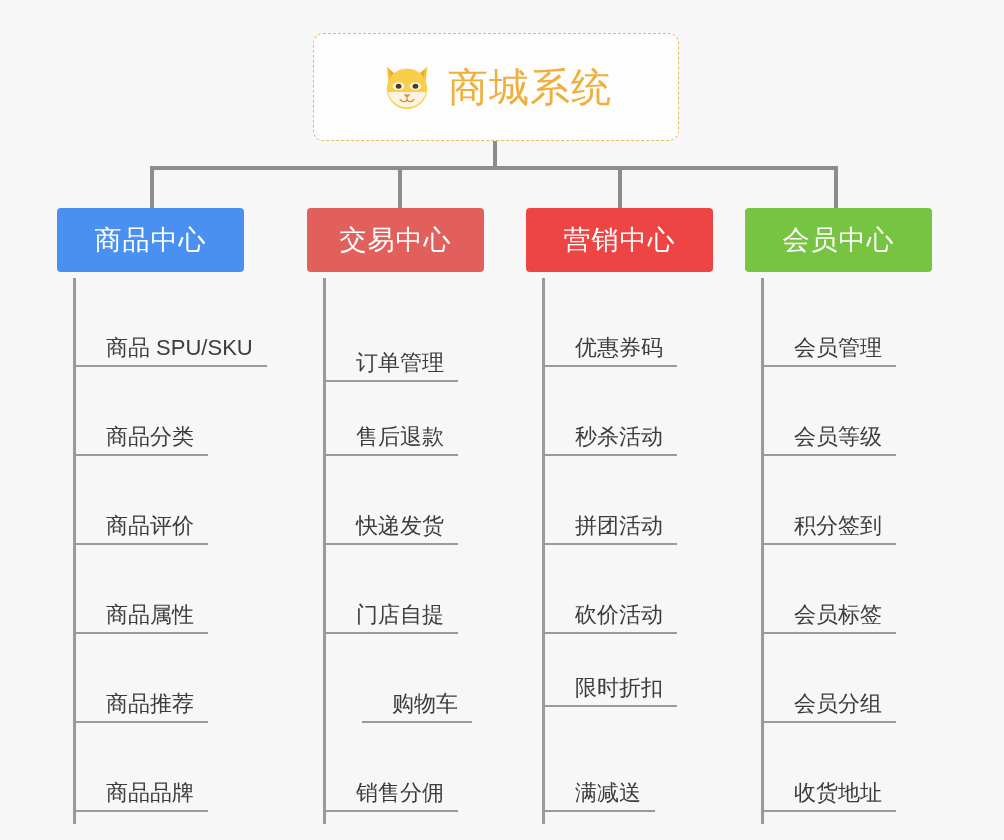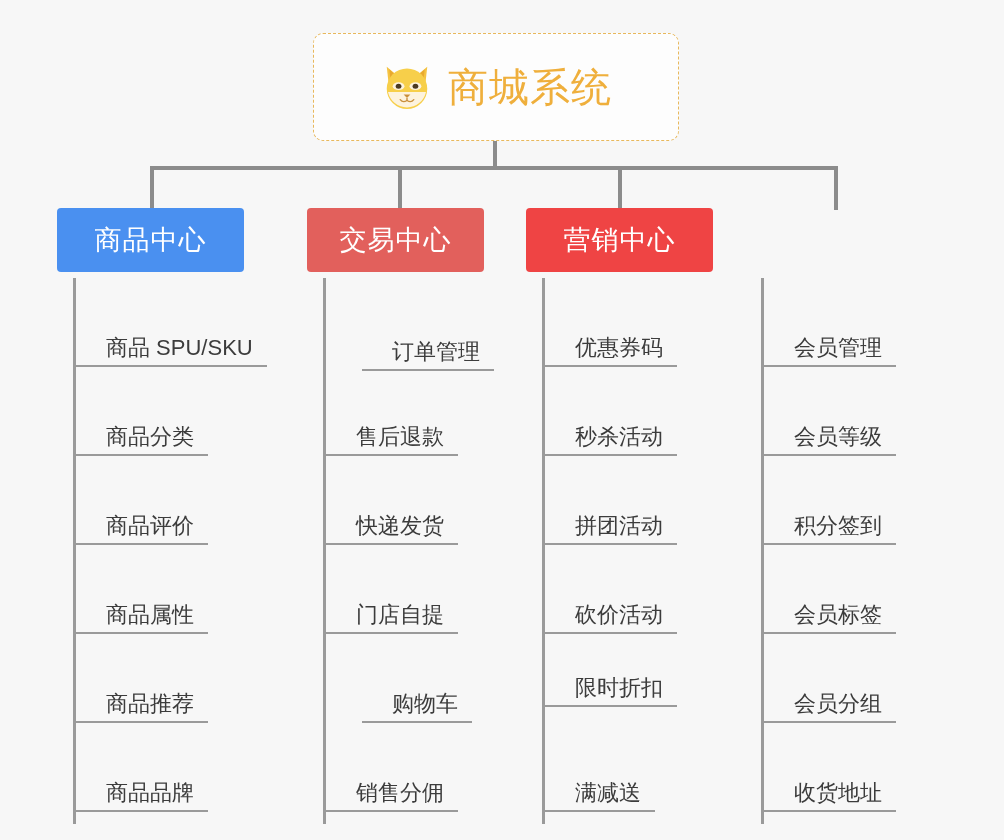--- a/index.html
+++ b/index.html
@@ -140,20 +140,23 @@
 
   <div class="category" style="left: 57px; top: 208px; width: 187px; background: rgb(74, 144, 240);">
     <span class="category-label">商品中心</span>
   </div>
   <div class="category" style="left: 307px; top: 208px; width: 177px; background: rgb(226, 96, 92); text-align: right;">
     <span class="category-label">交易中心</span>
   </div>
   <div class="category" style="left: 526px; top: 208px; width: 187px; background: #ef4444;">
     <span class="category-label">营销中心</span>
   </div>
+  <div class="category" style="left: 745px; top: 208px; width: 187px; background: rgb(118, 196, 66);">
+    <span class="category-label">会员中心</span>
+  </div>
 
   <div class="leaf-col" style="left:73px;">
     <div class="leaf-trunk" style="height: 546px; background: rgb(154, 154, 154);"></div>
     <div class="leaf" style="top:0px;">
         <span class="leaf-inner" style="border-bottom-color: rgb(154, 154, 154);"><span class="leaf-label">商品 SPU/SKU</span></span>
       </div>
     <div class="leaf" style="top:89px;">
         <span class="leaf-inner" style="border-bottom-color: rgb(154, 154, 154);"><span class="leaf-label">商品分类</span></span>
       </div>
     <div class="leaf" style="top:178px;">
@@ -165,21 +168,21 @@
     <div class="leaf" style="top:356px;">
         <span class="leaf-inner" style="border-bottom-color: rgb(154, 154, 154);"><span class="leaf-label">商品推荐</span></span>
       </div>
     <div class="leaf" style="top:445px;">
         <span class="leaf-inner" style="border-bottom-color: rgb(154, 154, 154); margin-top: 26px;"><span class="leaf-label">商品品牌</span></span>
       </div>
   </div>
 
   <div class="leaf-col" style="left:323px;">
     <div class="leaf-trunk" style="height: 546px; background: rgb(154, 154, 154);"></div>
-    <div class="leaf" style="top:4px;padding-left:36px;">
+    <div class="leaf" style="top:15px;">
         <span class="leaf-inner" style="border-bottom-color: rgb(154, 154, 154);"><span class="leaf-label">订单管理</span></span>
       </div>
     <div class="leaf" style="top:89px;">
         <span class="leaf-inner" style="border-bottom-color: rgb(154, 154, 154);"><span class="leaf-label">售后退款</span></span>
       </div>
     <div class="leaf" style="top:178px;">
         <span class="leaf-inner" style="border-bottom-color: rgb(154, 154, 154);"><span class="leaf-label">快递发货</span></span>
       </div>
     <div class="leaf" style="top:267px;">
         <span class="leaf-inner" style="border-bottom-color: rgb(154, 154, 154);"><span class="leaf-label">门店自提</span></span>

